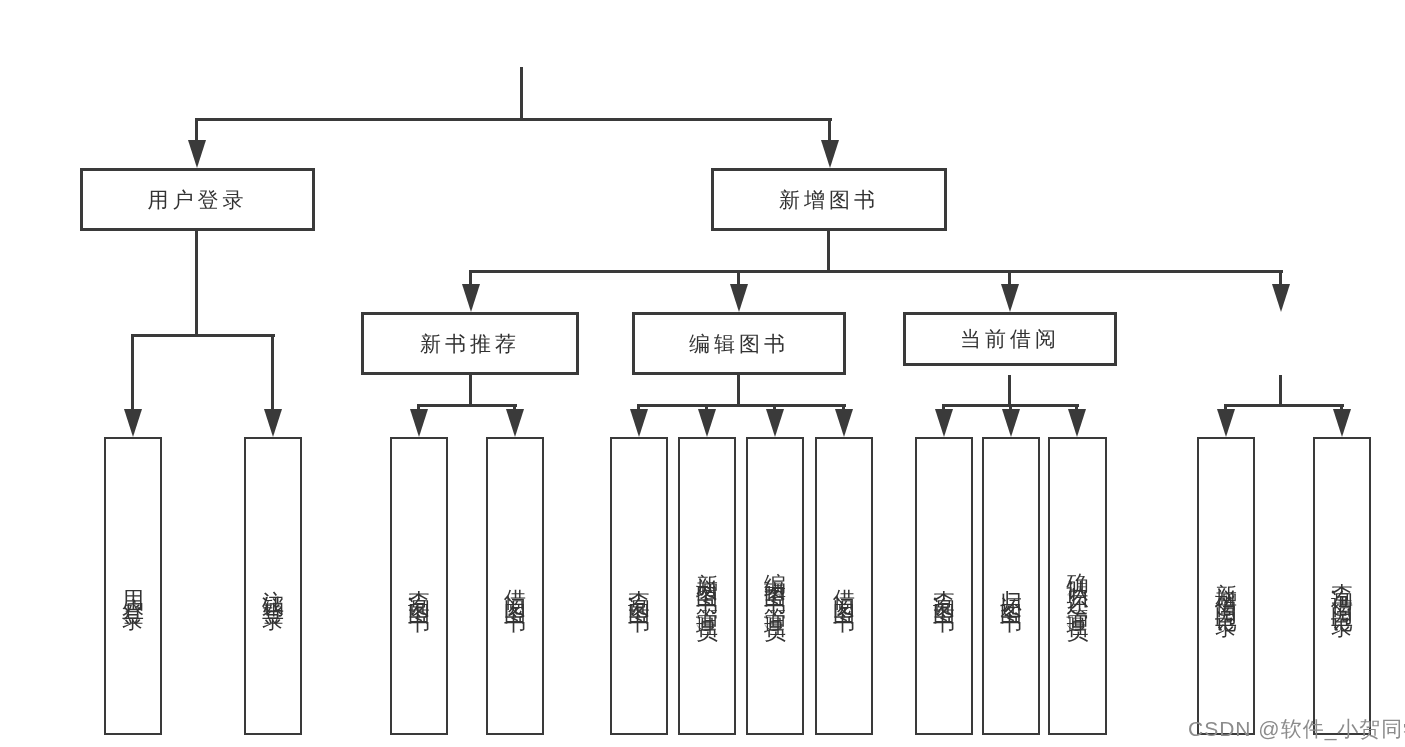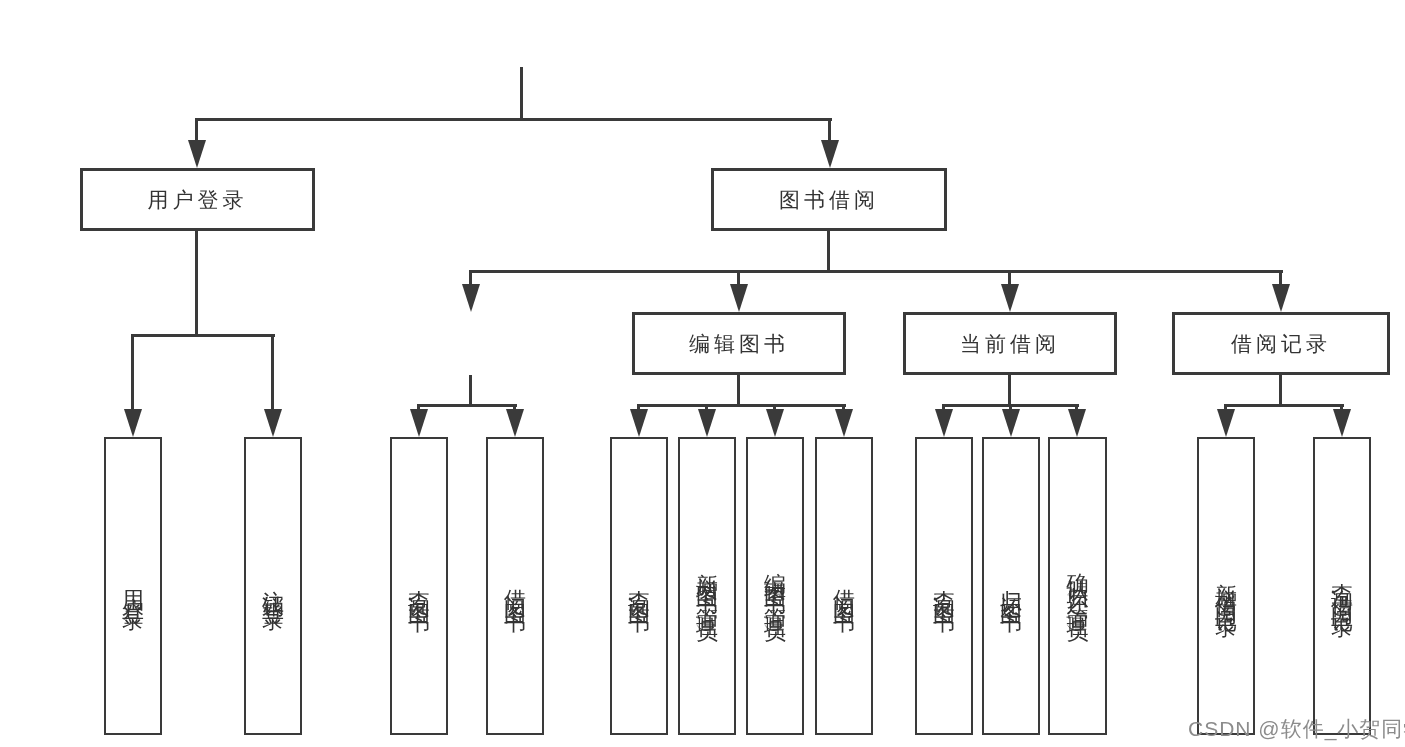--- a/index.html
+++ b/index.html
@@ -103,31 +103,31 @@
     <i class="ah" style="left:1217px;top:409px"></i>
     <i class="vl" style="left:1340px;top:404px;height:8px"></i>
     <i class="ah" style="left:1333px;top:409px"></i>
   </div>
 
 
   <div class="node" style="left:80px;top:168px;width:235px;height:63px">
     <span class="hlabel">用户登录</span>
   </div>
   <div class="node" style="left:711px;top:168px;width:236px;height:63px">
-    <span class="hlabel">图书借阅</span>
+    <span class="hlabel">新增图书</span>
   </div>
 
+  <div class="node" style="left:361px;top:312px;width:218px;height:63px">
+    <span class="hlabel">新书推荐</span>
+  </div>
   <div class="node" style="left:632px;top:312px;width:214px;height:63px">
     <span class="hlabel">编辑图书</span>
   </div>
-  <div class="node" style="left:903px;top:312px;width:214px;height:63px">
+  <div class="node" style="left:903px;top:312px;width:214px;height:54px">
     <span class="hlabel">当前借阅</span>
-  </div>
-  <div class="node" style="left:1172px;top:312px;width:218px;height:63px">
-    <span class="hlabel">借阅记录</span>
   </div>
 
   <div class="node leaf" style="left:104px;top:437px;width:58px;height:298px">
     <span class="vtext">用户登录</span>
   </div>
   <div class="node leaf" style="left:244px;top:437px;width:58px;height:298px">
     <span class="vtext">注销登录</span>
   </div>
   <div class="node leaf" style="left:390px;top:437px;width:58px;height:298px">
     <span class="vtext">查询图书</span>

